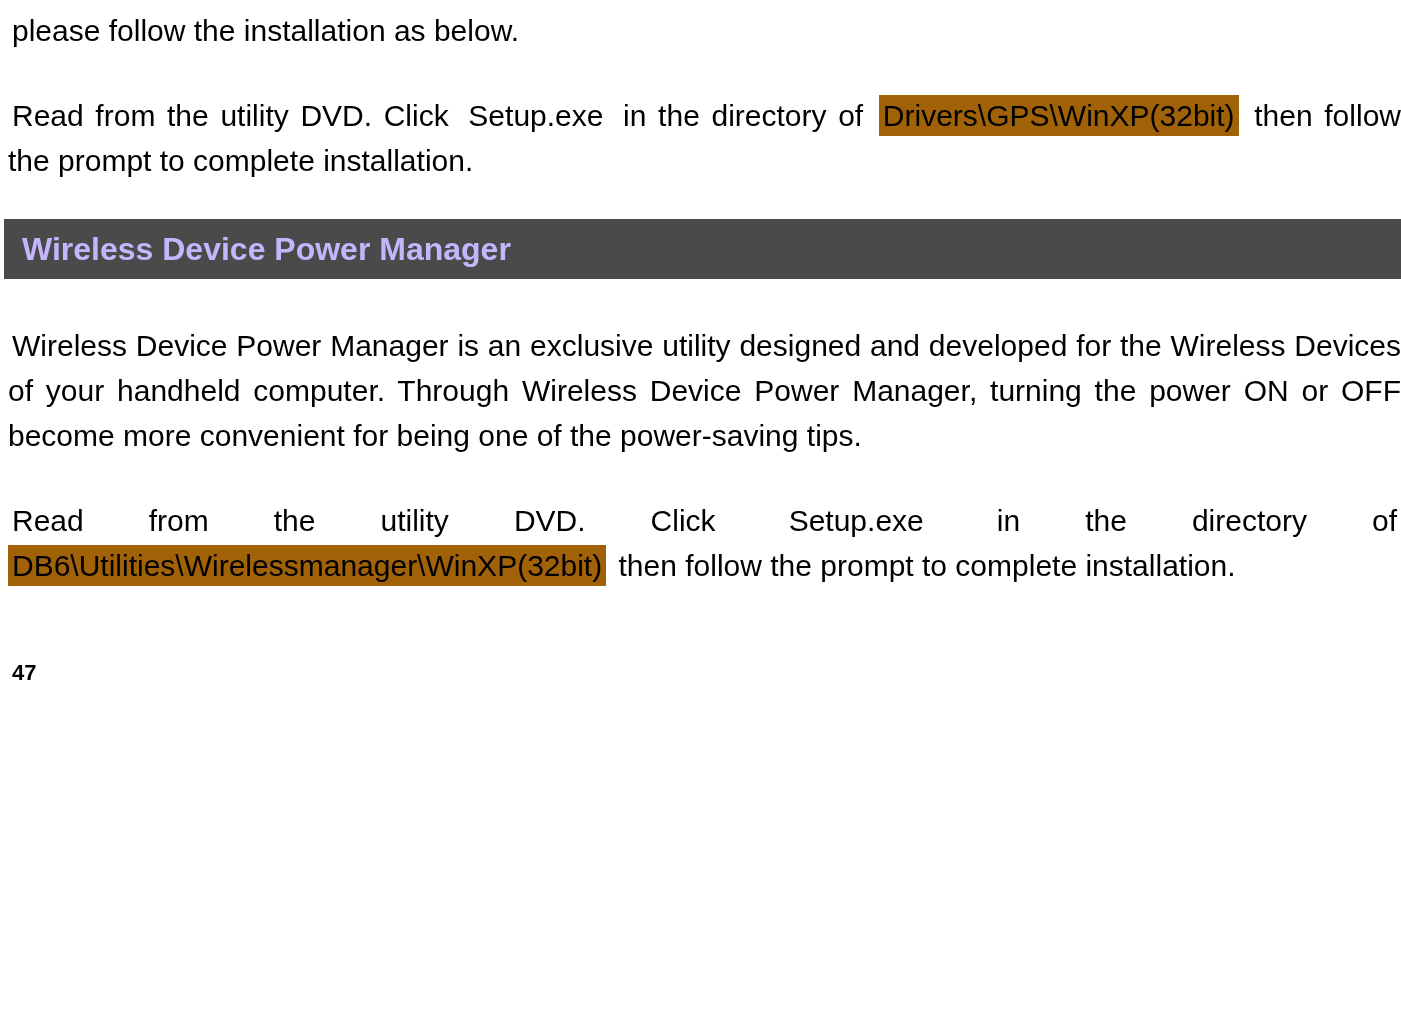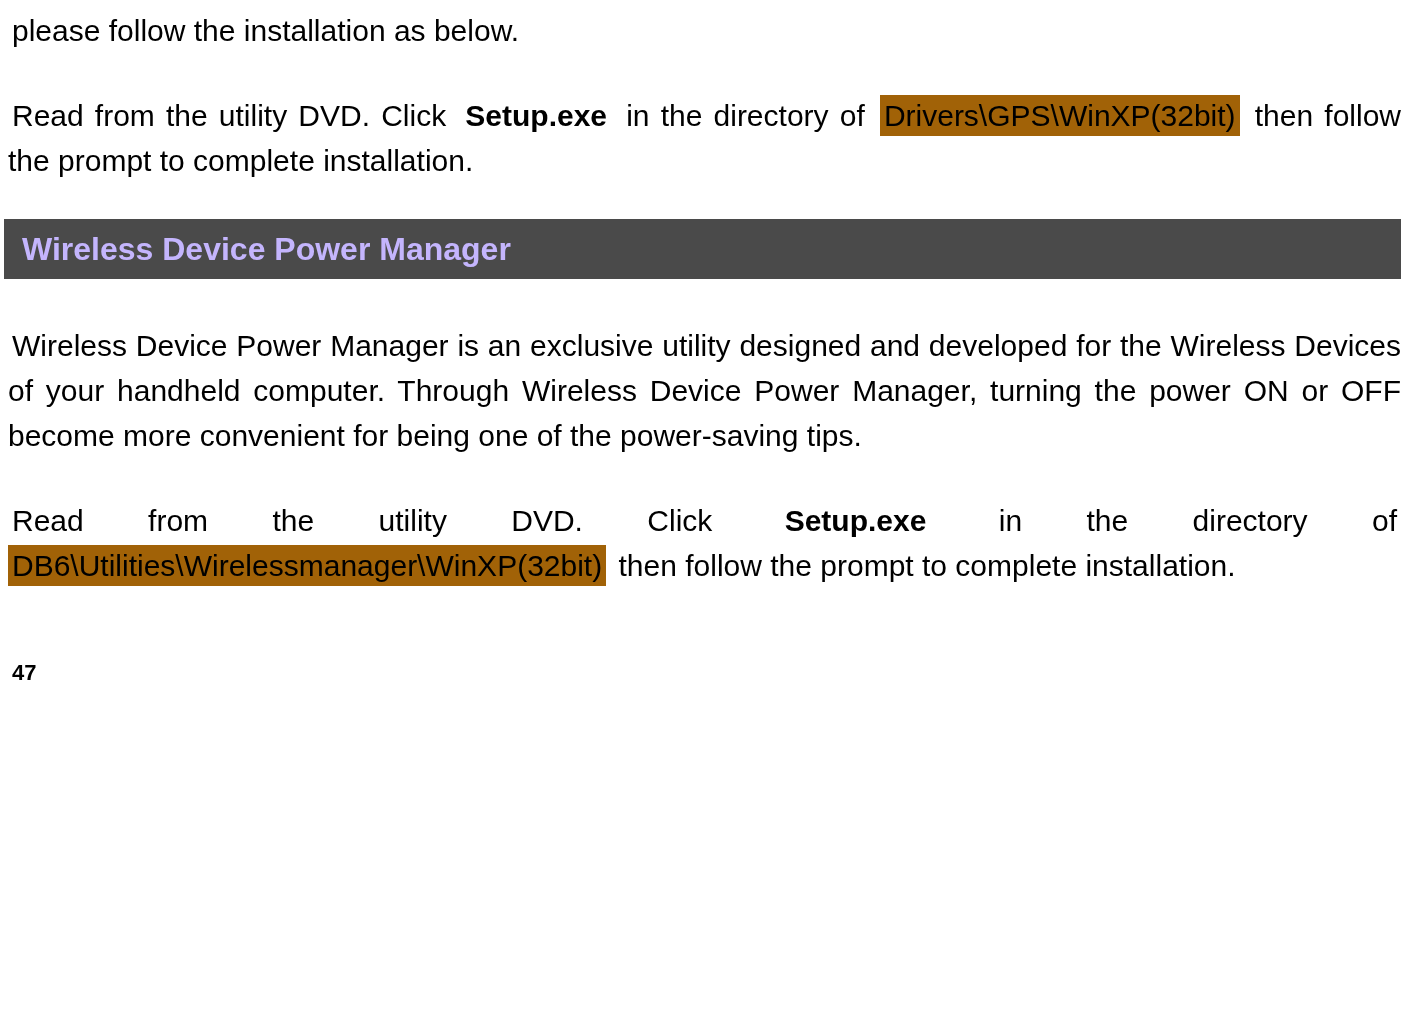--- a/index.html
+++ b/index.html
@@ -14,21 +14,21 @@
       color: #000;
       width: 1401px;
       height: 1030px;
       background: #fff;
       padding: 0;
     }
     .paragraph {
       margin-bottom: 32px;
     }
     .bold {
-      font-weight: bold;
+      font-weight: normal;
     }
     .highlight {
       background-color: #a16207;
       color: #000;
     }
     .section-header {
       background-color: #4a4a4a;
       color: #c4b5fd;
       font-weight: bold;
       font-size: 32px;

